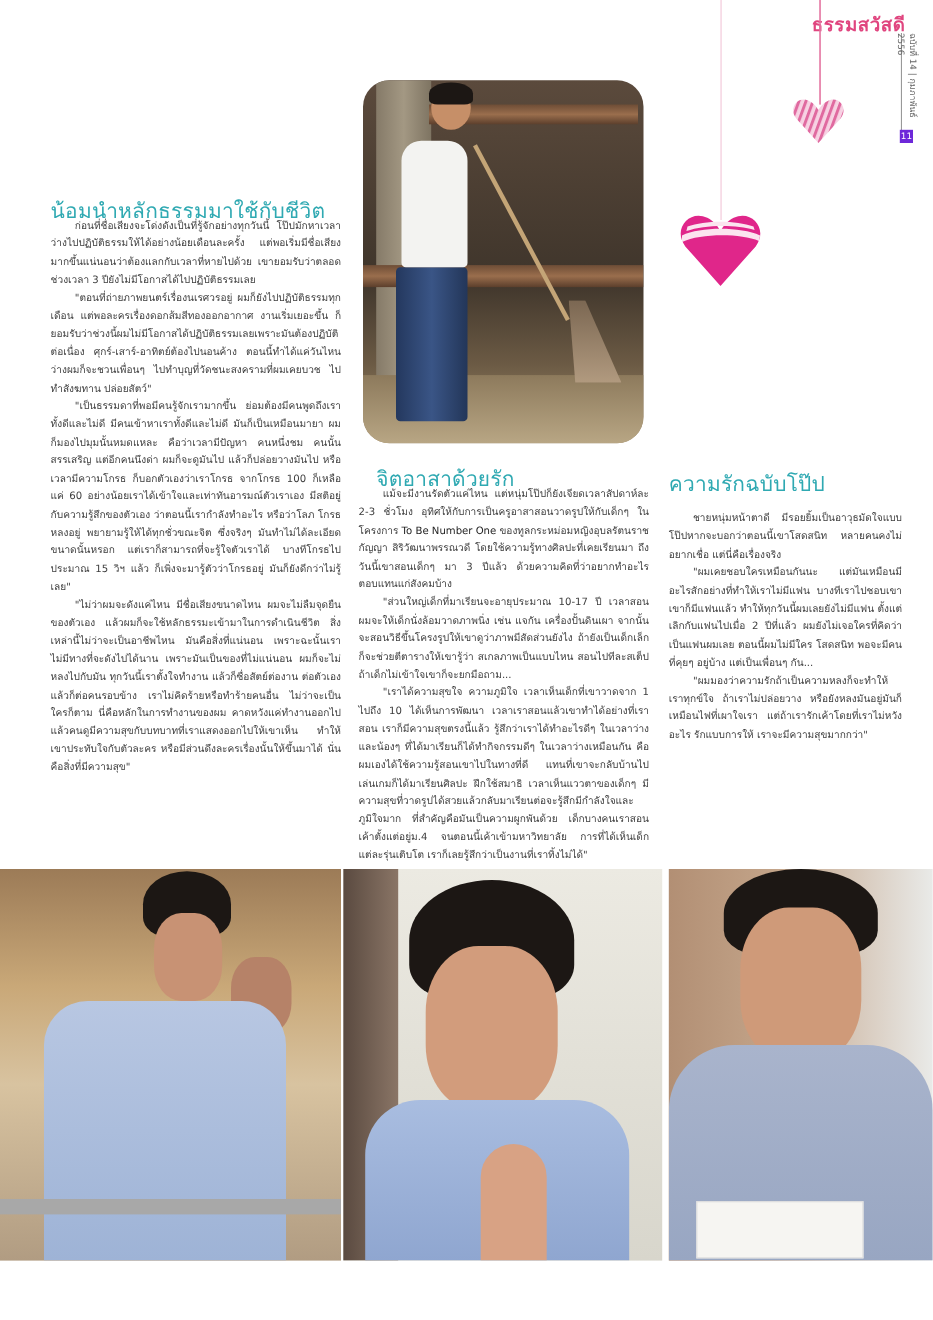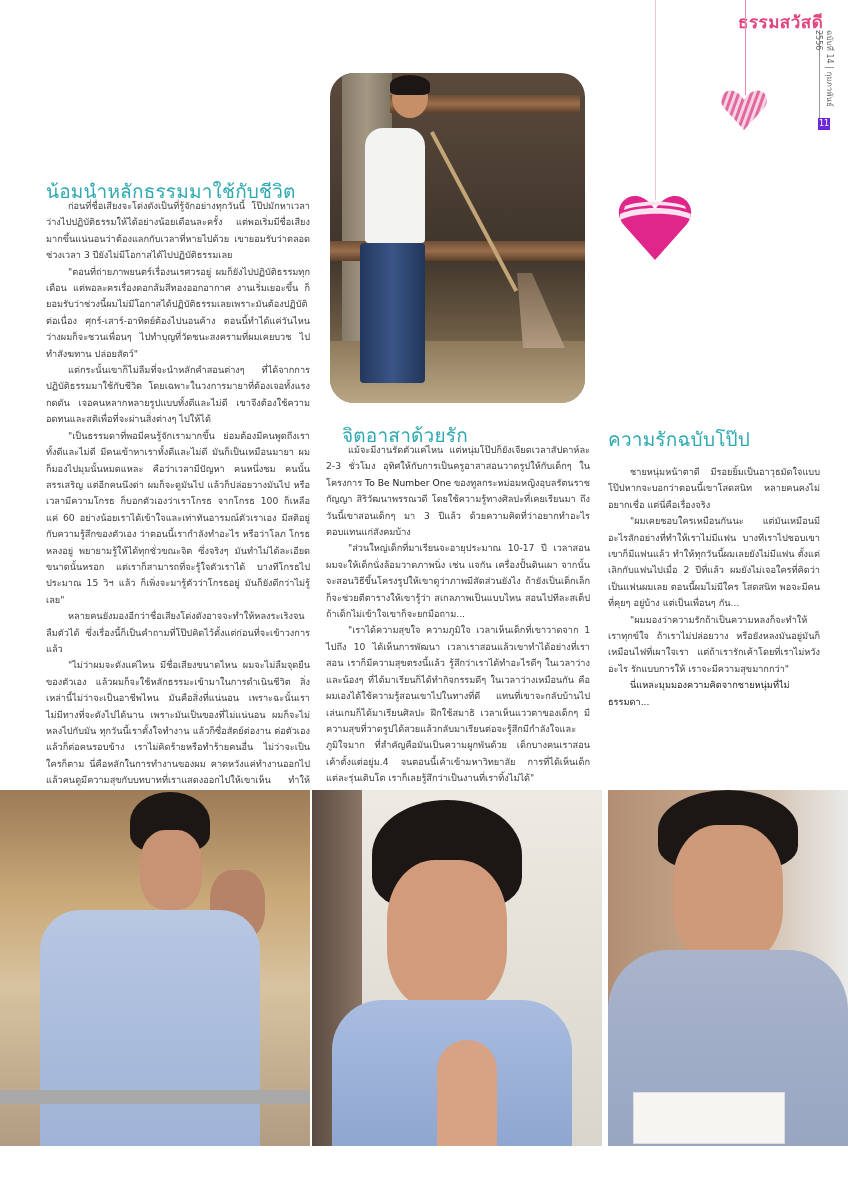--- a/index.html
+++ b/index.html
@@ -82,39 +82,36 @@
   <div class="man-jeans"></div>
   <div class="man-shirt"></div>
   <div class="man-head"></div>
   <div class="man-hair"></div>
 </div>
 
 <h2 class="heading" style="left:46px; top:176px;">น้อมนำหลักธรรมมาใช้กับชีวิต</h2>
 <div class="col" style="left:46px; top:198px; width:264px;">
   <p>ก่อนที่ชื่อเสียงจะโด่งดังเป็นที่รู้จักอย่างทุกวันนี้ โป๊ปมักหาเวลาว่างไปปฏิบัติธรรมให้ได้อย่างน้อยเดือนละครั้ง แต่พอเริ่มมีชื่อเสียงมากขึ้นแน่นอนว่าต้องแลกกับเวลาที่หายไปด้วย เขายอมรับว่าตลอดช่วงเวลา 3 ปียังไม่มีโอกาสได้ไปปฏิบัติธรรมเลย</p>
   <p>"ตอนที่ถ่ายภาพยนตร์เรื่องนเรศวรอยู่ ผมก็ยังไปปฏิบัติธรรมทุกเดือน แต่พอละครเรื่องดอกส้มสีทองออกอากาศ งานเริ่มเยอะขึ้น ก็ยอมรับว่าช่วงนี้ผมไม่มีโอกาสได้ปฏิบัติธรรมเลยเพราะมันต้องปฏิบัติต่อเนื่อง ศุกร์-เสาร์-อาทิตย์ต้องไปนอนค้าง ตอนนี้ทำได้แค่วันไหนว่างผมก็จะชวนเพื่อนๆ ไปทำบุญที่วัดชนะสงครามที่ผมเคยบวช ไปทำสังฆทาน ปล่อยสัตว์"</p>
-  <p>แต่กระนั้นเขาก็ไม่ลืมที่จะนำหลักคำสอนต่างๆ ที่ได้จากการปฏิบัติธรรมมาใช้กับชีวิต โดยเฉพาะในวงการมายาที่ต้องเจอทั้งแรงกดดัน เจอคนหลากหลายรูปแบบทั้งดีและไม่ดี เขาจึงต้องใช้ความอดทนและสติเพื่อที่จะผ่านสิ่งต่างๆ ไปให้ได้</p>
   <p>"เป็นธรรมดาที่พอมีคนรู้จักเรามากขึ้น ย่อมต้องมีคนพูดถึงเราทั้งดีและไม่ดี มีคนเข้าหาเราทั้งดีและไม่ดี มันก็เป็นเหมือนมายา ผมก็มองไปมุมนั้นหมดแหละ คือว่าเวลามีปัญหา คนหนึ่งชม คนนั้นสรรเสริญ แต่อีกคนนึงด่า ผมก็จะดูมันไป แล้วก็ปล่อยวางมันไป หรือเวลามีความโกรธ ก็บอกตัวเองว่าเราโกรธ จากโกรธ 100 ก็เหลือแค่ 60 อย่างน้อยเราได้เข้าใจและเท่าทันอารมณ์ตัวเราเอง มีสติอยู่กับความรู้สึกของตัวเอง ว่าตอนนี้เรากำลังทำอะไร หรือว่าโลภ โกรธ หลงอยู่ พยายามรู้ให้ได้ทุกชั่วขณะจิต ซึ่งจริงๆ มันทำไม่ได้ละเอียดขนาดนั้นหรอก แต่เราก็สามารถที่จะรู้ใจตัวเราได้ บางทีโกรธไปประมาณ 15 วิฯ แล้ว ก็เพิ่งจะมารู้ตัวว่าโกรธอยู่ มันก็ยังดีกว่าไม่รู้เลย"</p>
-  <p>หลายคนยังมองอีกว่าชื่อเสียงโด่งดังอาจจะทำให้หลงระเริงจนลืมตัวได้ ซึ่งเรื่องนี้ก็เป็นคำถามที่โป๊ปคิดไว้ตั้งแต่ก่อนที่จะเข้าวงการแล้ว</p>
   <p>"ไม่ว่าผมจะดังแค่ไหน มีชื่อเสียงขนาดไหน ผมจะไม่ลืมจุดยืนของตัวเอง แล้วผมก็จะใช้หลักธรรมะเข้ามาในการดำเนินชีวิต สิ่งเหล่านี้ไม่ว่าจะเป็นอาชีพไหน มันคือสิ่งที่แน่นอน เพราะฉะนั้นเราไม่มีทางที่จะดังไปได้นาน เพราะมันเป็นของที่ไม่แน่นอน ผมก็จะไม่หลงไปกับมัน ทุกวันนี้เราตั้งใจทำงาน แล้วก็ซื่อสัตย์ต่องาน ต่อตัวเอง แล้วก็ต่อคนรอบข้าง เราไม่คิดร้ายหรือทำร้ายคนอื่น ไม่ว่าจะเป็นใครก็ตาม นี่คือหลักในการทำงานของผม คาดหวังแค่ทำงานออกไปแล้วคนดูมีความสุขกับบทบาทที่เราแสดงออกไปให้เขาเห็น ทำให้เขาประทับใจกับตัวละคร หรือมีส่วนดึงละครเรื่องนั้นให้ขึ้นมาได้ นั่นคือสิ่งที่มีความสุข"</p>
 </div>
 
 <h2 class="heading" style="left:342px; top:420px;">จิตอาสาด้วยรัก</h2>
 <div class="col" style="left:326px; top:442px; width:264px;">
   <p><span>แม้จะมีงานรัดตัวแค่ไหน แต่หนุ่มโป๊ปก็ยังเจียดเวลาสัปดาห์ละ 2-3 ชั่วโมง อุทิศให้กับการเป็นครูอาสาสอนวาดรูปให้กับเด็กๆ ในโครงการ </span><span class="bold">To Be Number One</span><span> ของทูลกระหม่อมหญิงอุบลรัตนราชกัญญา สิริวัฒนาพรรณวดี โดยใช้ความรู้ทางศิลปะที่เคยเรียนมา ถึงวันนี้เขาสอนเด็กๆ มา 3 ปีแล้ว ด้วยความคิดที่ว่าอยากทำอะไรตอบแทนแก่สังคมบ้าง</span></p>
   <p>"ส่วนใหญ่เด็กที่มาเรียนจะอายุประมาณ 10-17 ปี เวลาสอนผมจะให้เด็กนั่งล้อมวาดภาพนิ่ง เช่น แจกัน เครื่องปั้นดินเผา จากนั้นจะสอนวิธีขึ้นโครงรูปให้เขาดูว่าภาพมีสัดส่วนยังไง ถ้ายังเป็นเด็กเล็กก็จะช่วยตีตารางให้เขารู้ว่า สเกลภาพเป็นแบบไหน สอนไปทีละสเต็ป ถ้าเด็กไม่เข้าใจเขาก็จะยกมือถาม...</p>
   <p>"เราได้ความสุขใจ ความภูมิใจ เวลาเห็นเด็กที่เขาวาดจาก 1 ไปถึง 10 ได้เห็นการพัฒนา เวลาเราสอนแล้วเขาทำได้อย่างที่เราสอน เราก็มีความสุขตรงนี้แล้ว รู้สึกว่าเราได้ทำอะไรดีๆ ในเวลาว่าง และน้องๆ ที่ได้มาเรียนก็ได้ทำกิจกรรมดีๆ ในเวลาว่างเหมือนกัน คือผมเองได้ใช้ความรู้สอนเขาไปในทางที่ดี แทนที่เขาจะกลับบ้านไปเล่นเกมก็ได้มาเรียนศิลปะ ฝึกใช้สมาธิ เวลาเห็นแววตาของเด็กๆ มีความสุขที่วาดรูปได้สวยแล้วกลับมาเรียนต่อจะรู้สึกมีกำลังใจและภูมิใจมาก ที่สำคัญคือมันเป็นความผูกพันด้วย เด็กบางคนเราสอนเค้าตั้งแต่อยู่ม.4 จนตอนนี้เค้าเข้ามหาวิทยาลัย การที่ได้เห็นเด็กแต่ละรุ่นเติบโต เราก็เลยรู้สึกว่าเป็นงานที่เราทิ้งไม่ได้"</p>
 </div>
 
 <h2 class="heading" style="left:608px; top:424px;">ความรักฉบับโป๊ป</h2>
 <div class="col" style="left:608px; top:464px; width:212px;">
   <p>ชายหนุ่มหน้าตาดี มีรอยยิ้มเป็นอาวุธมัดใจแบบโป๊ปหากจะบอกว่าตอนนี้เขาโสดสนิท หลายคนคงไม่อยากเชื่อ แต่นี่คือเรื่องจริง</p>
   <p>"ผมเคยชอบใครเหมือนกันนะ แต่มันเหมือนมีอะไรสักอย่างที่ทำให้เราไม่มีแฟน บางทีเราไปชอบเขา เขาก็มีแฟนแล้ว ทำให้ทุกวันนี้ผมเลยยังไม่มีแฟน ตั้งแต่เลิกกับแฟนไปเมื่อ 2 ปีที่แล้ว ผมยังไม่เจอใครที่คิดว่าเป็นแฟนผมเลย ตอนนี้ผมไม่มีใคร โสดสนิท พอจะมีคนที่คุยๆ อยู่บ้าง แต่เป็นเพื่อนๆ กัน...</p>
   <p>"ผมมองว่าความรักถ้าเป็นความหลงก็จะทำให้เราทุกข์ใจ ถ้าเราไม่ปล่อยวาง หรือยังหลงมันอยู่มันก็เหมือนไฟที่เผาใจเรา แต่ถ้าเรารักเค้าโดยที่เราไม่หวังอะไร รักแบบการให้ เราจะมีความสุขมากกว่า"</p>
-  <p class="bold">นี่แหละมุมมองความคิดจากชายหนุ่มที่ไม่ธรรมดา...</p>
 </div>
 
 <div class="photo-strip" style="left:0; width:310px; background:linear-gradient(180deg,#9c7b57 0%,#c9a878 30%,#d8c3a0 55%,#b19c82 100%);">
   <div class="ph" style="left:130px; top:2px; width:80px; height:60px; background:#1c1714; border-radius:50% 50% 30% 30%;"></div>
   <div class="ph" style="left:140px; top:40px; width:62px; height:80px; background:#c89274; border-radius:40%;"></div>
   <div class="ph" style="left:210px; top:80px; width:55px; height:70px; background:#b68268; border-radius:40%;"></div>
   <div class="ph" style="left:40px; top:120px; width:220px; height:236px; background:linear-gradient(180deg,#b8c7e2,#9eb3d6); border-radius:40px 40px 0 0;"></div>
   <div class="ph" style="left:0; top:300px; width:310px; height:14px; background:#a8a8a8;"></div>
 </div>
 <div class="photo-strip" style="left:312px; width:290px; background:linear-gradient(180deg,#eceae2 0%,#d8d6cc 100%);">

